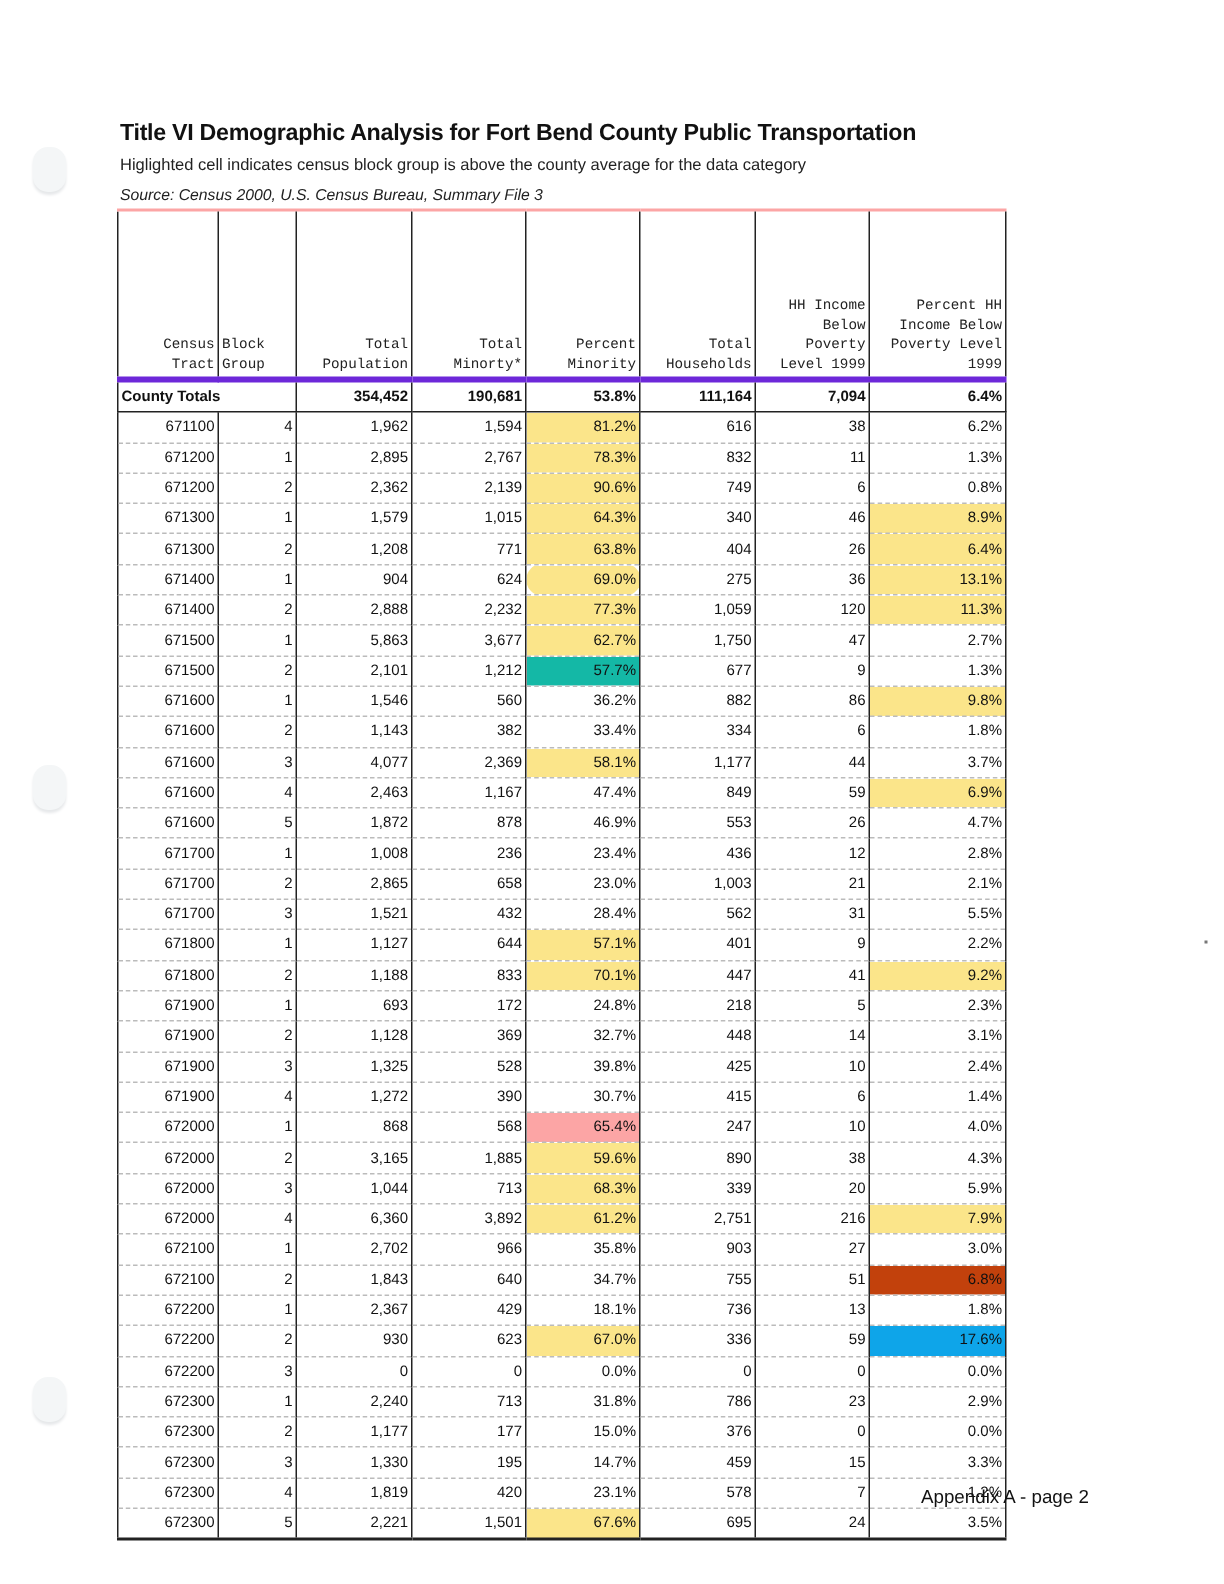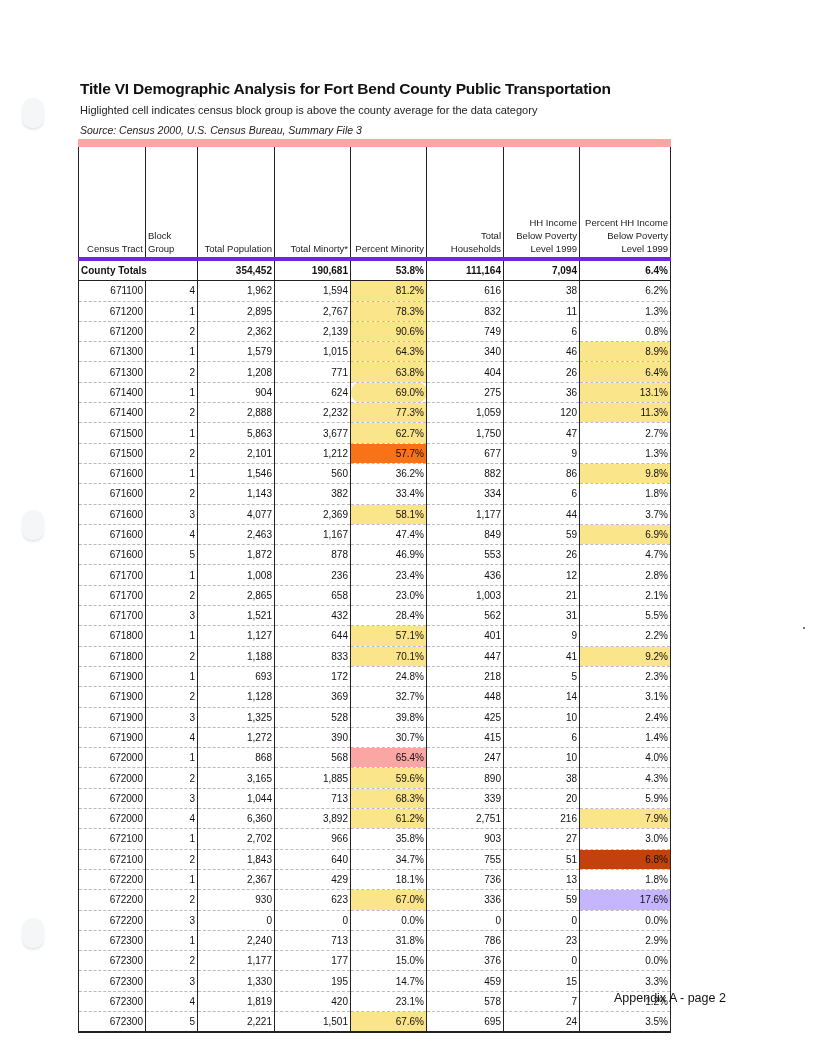--- a/index.html
+++ b/index.html
@@ -27,22 +27,22 @@
     border-collapse: collapse; font-size: 10px; table-layout: fixed;
   }
   table.data td, table.data th {
     border-left: 1px solid #222; border-right: 1px solid #222;
     border-bottom: 1px dashed #bbb;
     padding: 0 2px; text-align: right; height: 19.3px; line-height: 19px;
     white-space: nowrap; overflow: hidden; font-weight: normal;
   }
   table.data thead th {
     height: 108px; vertical-align: bottom; line-height: 13px; white-space: normal;
-    border-top: 8px solid #fca5a5; border-bottom: 1px solid #222; padding-bottom: 2px;
-    font-size: 9.5px; color: #222;
+    border-top: 2px solid #fca5a5; border-bottom: 1px solid #222; padding-bottom: 2px;
+    font-size: 9.5px; color: #222; font-family: Liberation Mono, monospace;
   }
   table.data tr.totals td {
     font-weight: bold; border-bottom: 1px solid #222; border-top: 4px solid #6d28d9;
   }
   table.data tr.totals td.lbl { text-align: left; }
   table.data tbody tr:last-child td { border-bottom: 2px solid #222; }
   td.hl { background: #fbe58a; }
   .footer {
     position: absolute; left: 614px; top: 991px; font-size: 12.5px; color: #111;
   }
@@ -171,21 +171,21 @@
         <td class="hl" style="background: rgb(251, 229, 138);">62.7%</td>
         <td>1,750</td>
         <td>47</td>
         <td>2.7%</td>
       </tr>
       <tr>
         <td>671500</td>
         <td>2</td>
         <td>2,101</td>
         <td>1,212</td>
-        <td class="hl" style="background: #f97316;">57.7%</td>
+        <td class="hl" style="background: #14b8a6;">57.7%</td>
         <td>677</td>
         <td>9</td>
         <td>1.3%</td>
       </tr>
       <tr>
         <td>671600</td>
         <td>1</td>
         <td>1,546</td>
         <td>560</td>
         <td>36.2%</td>
@@ -394,21 +394,21 @@
         <td>1.8%</td>
       </tr>
       <tr>
         <td>672200</td>
         <td>2</td>
         <td>930</td>
         <td>623</td>
         <td class="hl" style="background: rgb(251, 229, 138);">67.0%</td>
         <td>336</td>
         <td>59</td>
-        <td class="hl" style="background: #c4b5fd;">17.6%</td>
+        <td class="hl" style="background: #0ea5e9;">17.6%</td>
       </tr>
       <tr>
         <td>672200</td>
         <td>3</td>
         <td>0</td>
         <td>0</td>
         <td>0.0%</td>
         <td>0</td>
         <td>0</td>
         <td>0.0%</td>

